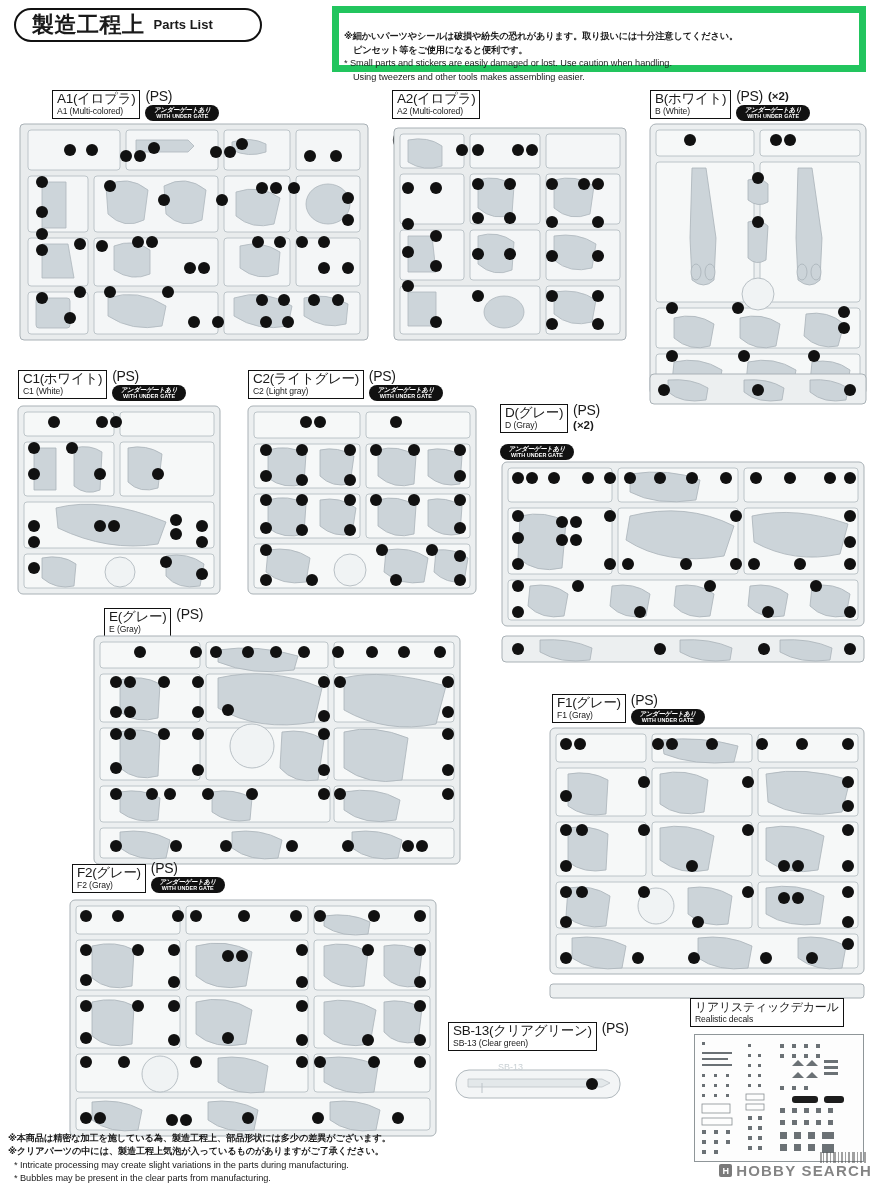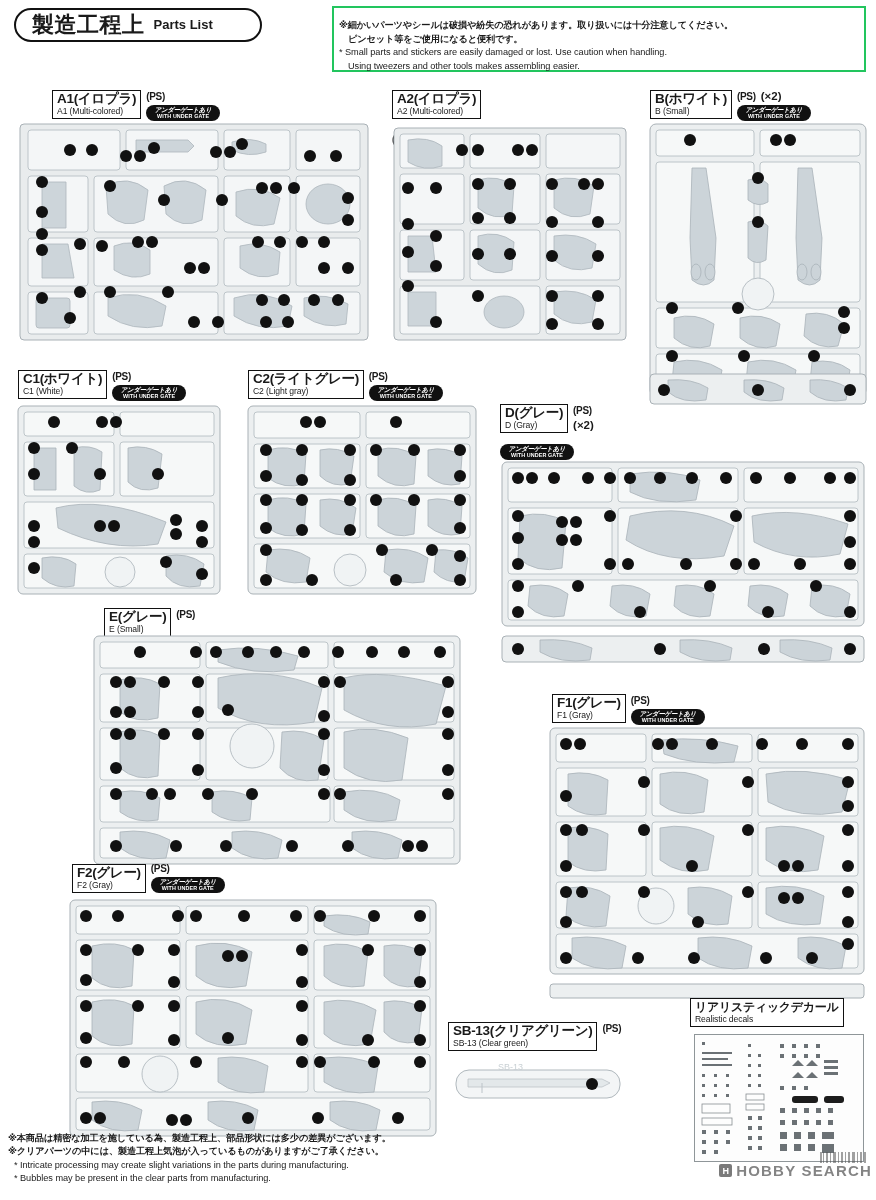--- a/index.html
+++ b/index.html
@@ -22,42 +22,42 @@
     border:2px solid #111; border-radius:17px;
     display:flex; align-items:center; gap:9px;
     padding-left:16px;
   }
   .title-jp { font-size:22px; font-weight:700; letter-spacing:.5px; line-height:1; }
   .title-en { font-size:13px; font-weight:700; line-height:1; padding-bottom:1px; }
 
   .notice-box {
     position:absolute; left:332px; top:6px;
     width:534px; height:66px;
-    border:2px solid #22c55e;
-    padding:11px 5px 0 5px;
+    border:7px solid #22c55e;
+    padding:17px 5px 0 5px;
   }
   .notice-line { font-size:9.2px; line-height:13.5px; white-space:nowrap; }
   .notice-line.jp { font-weight:600; letter-spacing:-0.15px; }
   .notice-line.en { letter-spacing:-0.05px; }
   .notice-line.ind { padding-left:9px; }
 
   
   .sprue { position:absolute; }
 
   .lbl-wrap { position:absolute; display:flex; align-items:flex-start; gap:5px; white-space:nowrap; }
   .lbl-wrap.stacked { flex-direction:column; gap:11px; }
   .name-box {
     border:1px solid #111; padding:1px 4px 2px 4px;
     background:#fff; line-height:1;
   }
-  .name-jp { font-size:13.5px; font-weight:700; letter-spacing:-0.3px; line-height:14px; }
+  .name-jp { font-size:13.5px; font-weight:400; letter-spacing:-0.3px; line-height:14px; }
   .name-en { font-size:8.6px; line-height:10px; letter-spacing:-0.1px; }
   .meta { display:flex; flex-direction:column; gap:2px; }
   .meta-row { display:flex; align-items:center; gap:5px; }
-  .ps { font-size:10px; font-weight:700; line-height:13px; letter-spacing:-0.3px; }
+  .ps { font-size:14px; font-weight:400; line-height:13px; letter-spacing:-0.3px; }
   .mult { font-size:11.5px; font-weight:700; line-height:13px; }
   .undergate {
     display:inline-flex; flex-direction:column; align-items:center; justify-content:center;
     background:#111; color:#fff; border-radius:8px;
     padding:1px 7px 2px 7px; min-width:74px;
   }
   .ug-jp { font-size:6.4px; font-weight:700; font-style:italic; line-height:7px; letter-spacing:-0.2px; }
   .ug-en { font-size:5.4px; font-weight:700; line-height:6px; letter-spacing:.1px; }
 
   
@@ -287,21 +287,21 @@
           <circle cx="160" cy="198" r="6"></circle>
       </g>
     </svg>
   </div>
 </div>
 
 <div class="sprue">
   <div class="lbl-wrap" style="left:650px; top:90px;">
     <div class="name-box">
       <div class="name-jp">B(ホワイト)</div>
-      <div class="name-en">B (Small)</div>
+      <div class="name-en">B (White)</div>
     </div>
     <div class="meta">
       <div class="meta-row">
         <span class="ps">(PS)</span>
         <span class="mult">(×2)</span>
       </div>
       <div class="undergate">
         <span class="ug-jp">アンダーゲートあり</span>
         <span class="ug-en">WITH UNDER GATE</span>
       </div>
@@ -624,21 +624,21 @@
           <circle cx="350" cy="15" r="6"></circle>
         </g>
     </svg>
   </div>
 </div>
 
 <div class="sprue">
   <div class="lbl-wrap" style="left:104px; top:608px;justify-content:center;">
     <div class="name-box">
       <div class="name-jp">E(グレー)</div>
-      <div class="name-en">E (Small)</div>
+      <div class="name-en">E (Gray)</div>
     </div>
     <div class="meta">
       <div class="meta-row">
           <span class="ps">(PS)</span>
         </div>
     </div>
   </div>
   <div class="undergate" style="position:absolute; left:104px; top:644px;">
     <span class="ug-jp">アンダーゲートあり</span>
     <span class="ug-en">WITH UNDER GATE</span>

